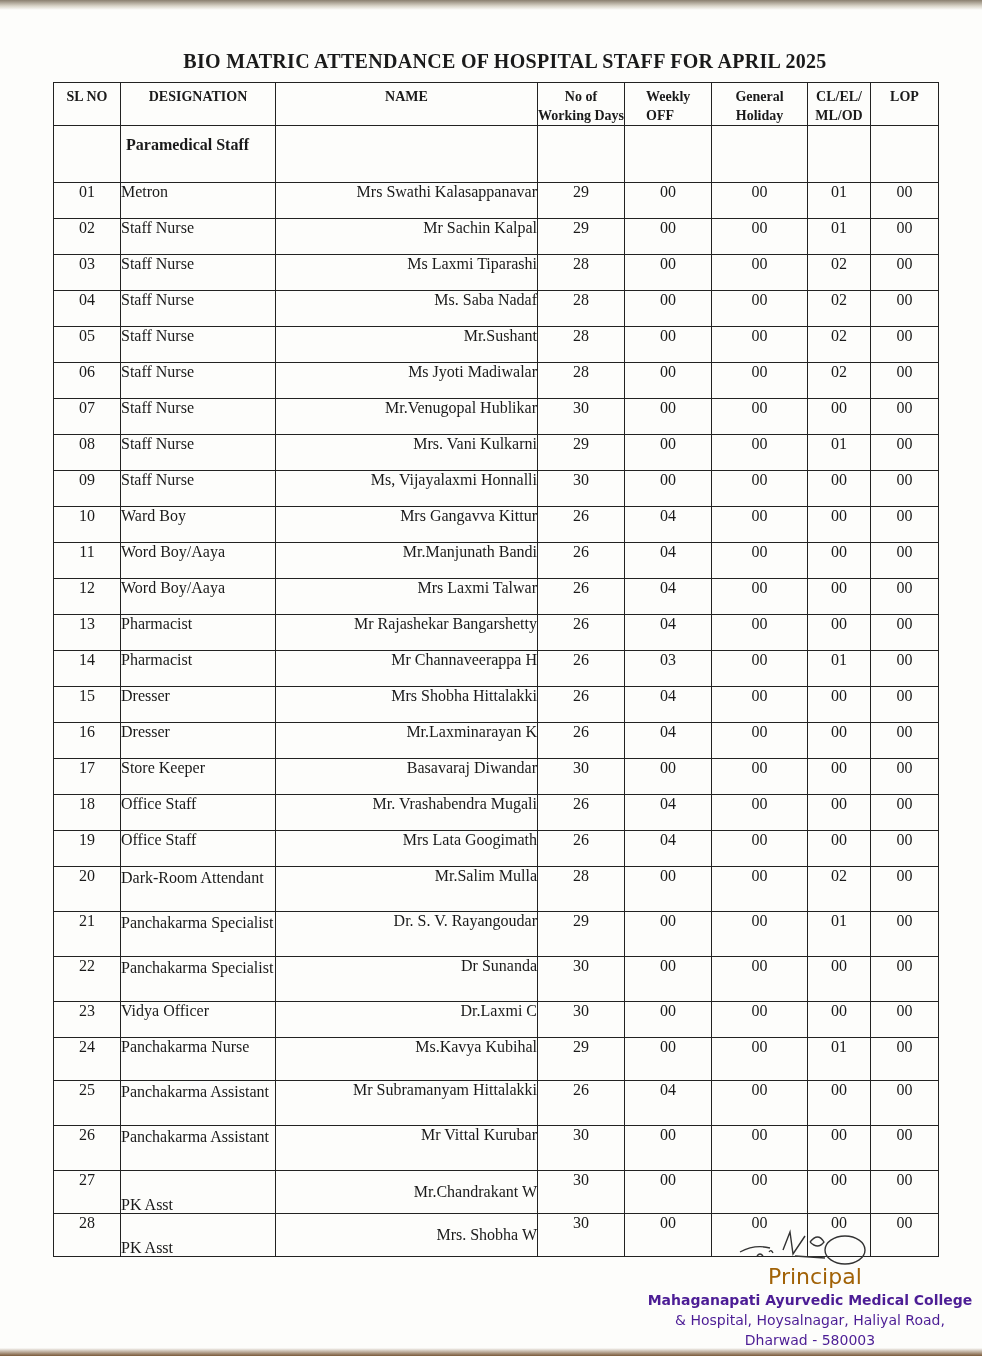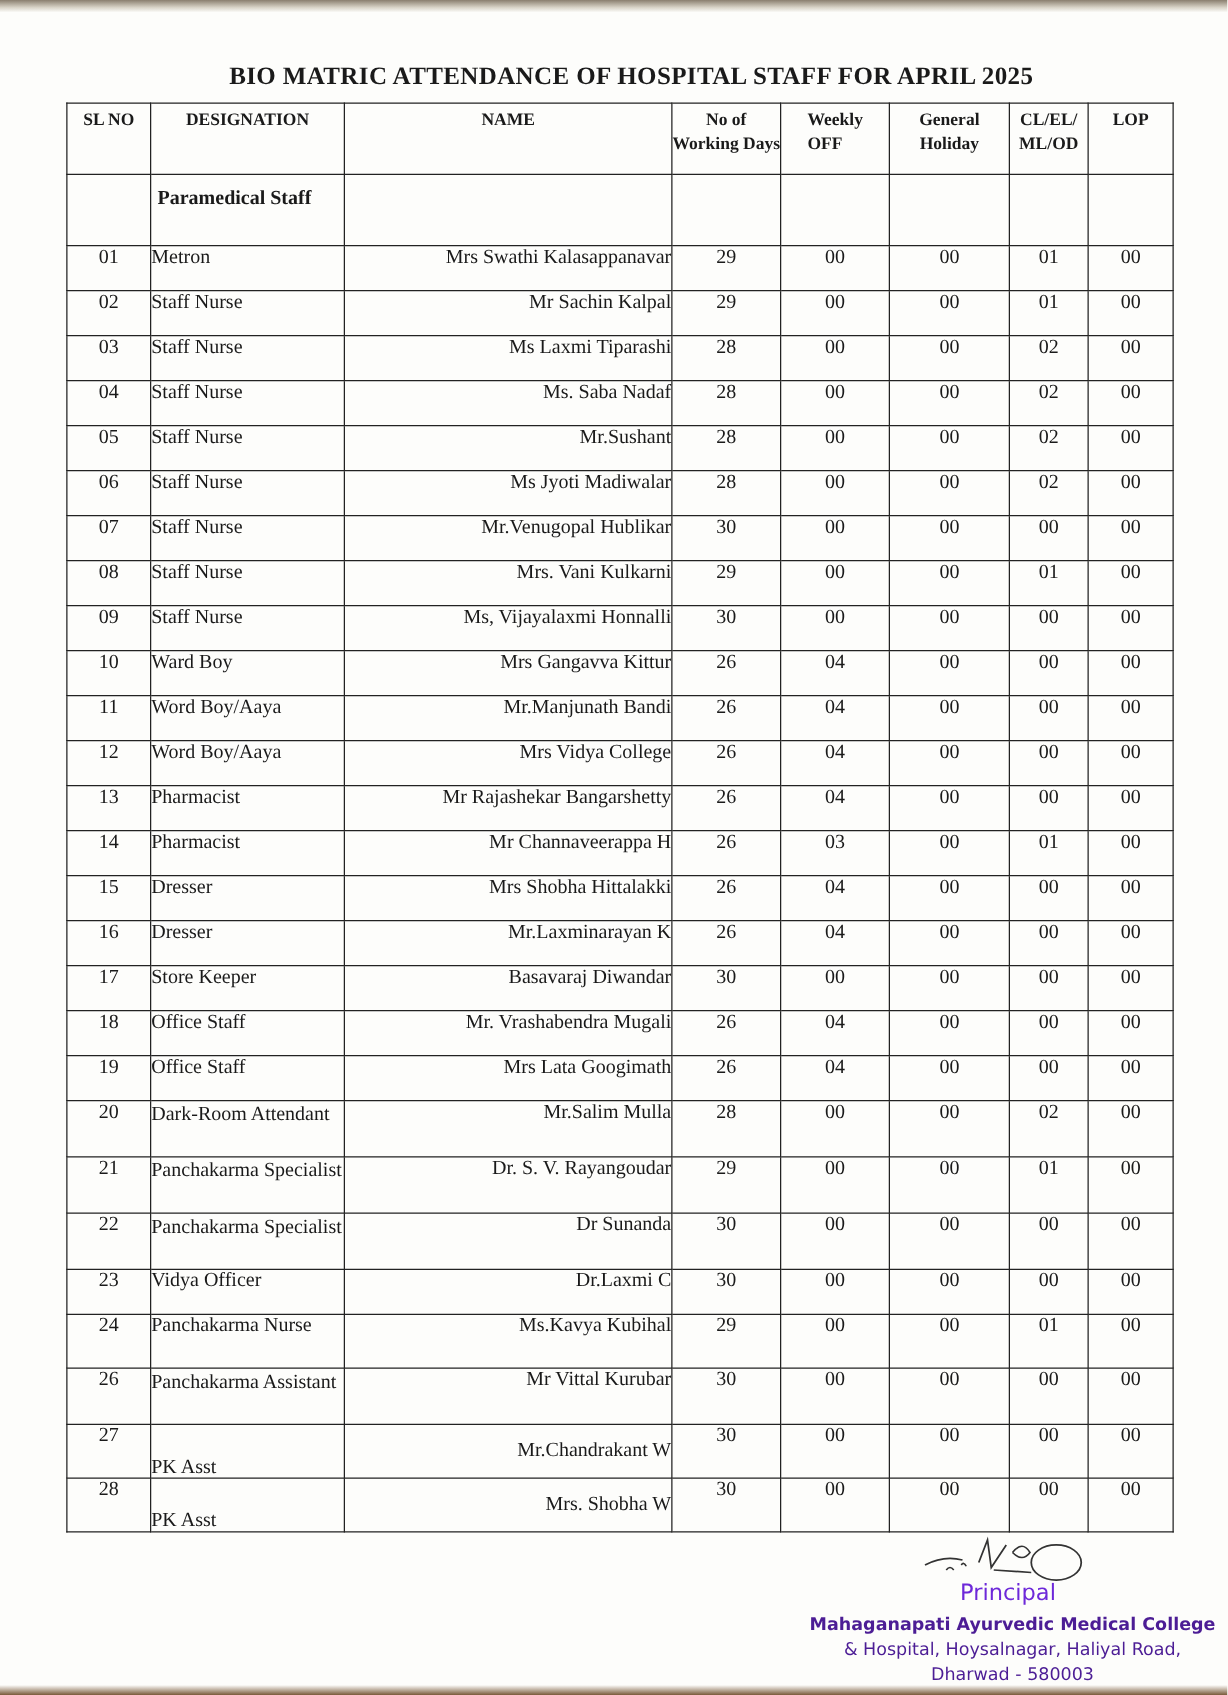--- a/index.html
+++ b/index.html
@@ -40,21 +40,21 @@
     td.desig.two { padding-top: 2px; }
     td.desig.bottom { vertical-align: bottom; padding-bottom: 0px; }
     td.name { vertical-align: bottom; padding: 0 0 2px 3px; text-align: right; }
     td.name.mid { vertical-align: middle; padding-bottom: 0; }
     td.num { text-align: center; padding-top: 5px; }
     .signature {
       position: absolute; left: 735px; top: 1222px; width: 140px; height: 48px;
     }
     .principal {
       position: absolute; left: 768px; top: 1264px;
-      font-family: "DejaVu Sans", sans-serif; font-size: 18px; color: #6d28d9;
+      font-family: "DejaVu Sans", sans-serif; font-size: 22px; color: #a16207;
     }
     .address {
       position: absolute; left: 645px; top: 1290px; width: 330px; text-align: center;
       font-family: "DejaVu Sans", sans-serif; font-size: 14px; line-height: 20px; color: #4c1d95;
     }
   </style>
 </head>
 <body>
 
 <div class="top-edge"></div>
@@ -66,21 +66,21 @@
     <col style="width:67px">
       <col style="width:155px">
       <col style="width:262px">
     <col style="width:87px">
       <col style="width:87px">
       <col style="width:96px">
     <col style="width:63px">
       <col style="width:68px">
   </colgroup>
   <thead>
-    <tr style="height:57px">
+    <tr style="height:43px">
       <th>SL NO</th>
       <th class="hdr-desig">DESIGNATION</th>
       <th>NAME</th>
       <th>No of Working Days</th>
       <th style="text-align:left;padding-left:21px">Weekly OFF</th>
       <th>General Holiday</th>
       <th>CL/EL/ ML/OD</th>
       <th>LOP</th>
     </tr>
   </thead>
@@ -201,21 +201,21 @@
         <td class="name">Mr.Manjunath Bandi</td>
         <td class="num">26</td>
         <td class="num">04</td>
         <td class="num">00</td>
         <td class="num">00</td>
         <td class="num">00</td>
       </tr>
       <tr class="row">
         <td class="sl">12</td>
         <td class="desig">Word Boy/Aaya</td>
-        <td class="name">Mrs Vidya College</td>
+        <td class="name">Mrs Laxmi Talwar</td>
         <td class="num">26</td>
         <td class="num">04</td>
         <td class="num">00</td>
         <td class="num">00</td>
         <td class="num">00</td>
       </tr>
       <tr class="row">
         <td class="sl">13</td>
         <td class="desig">Pharmacist</td>
         <td class="name">Mr Rajashekar Bangarshetty</td>
@@ -326,20 +326,30 @@
         <td class="num">00</td>
       </tr>
       <tr class="row tall">
         <td class="sl">24</td>
         <td class="desig">Panchakarma Nurse</td>
         <td class="name">Ms.Kavya Kubihal</td>
         <td class="num">29</td>
         <td class="num">00</td>
         <td class="num">00</td>
         <td class="num">01</td>
+        <td class="num">00</td>
+      </tr>
+      <tr class="row tall">
+        <td class="sl">25</td>
+        <td class="desig two">Panchakarma Assistant</td>
+        <td class="name">Mr Subramanyam Hittalakki</td>
+        <td class="num">26</td>
+        <td class="num">04</td>
+        <td class="num">00</td>
+        <td class="num">00</td>
         <td class="num">00</td>
       </tr>
       <tr class="row tall">
         <td class="sl">26</td>
         <td class="desig two">Panchakarma Assistant</td>
         <td class="name">Mr Vittal Kurubar</td>
         <td class="num">30</td>
         <td class="num">00</td>
         <td class="num">00</td>
         <td class="num">00</td>

